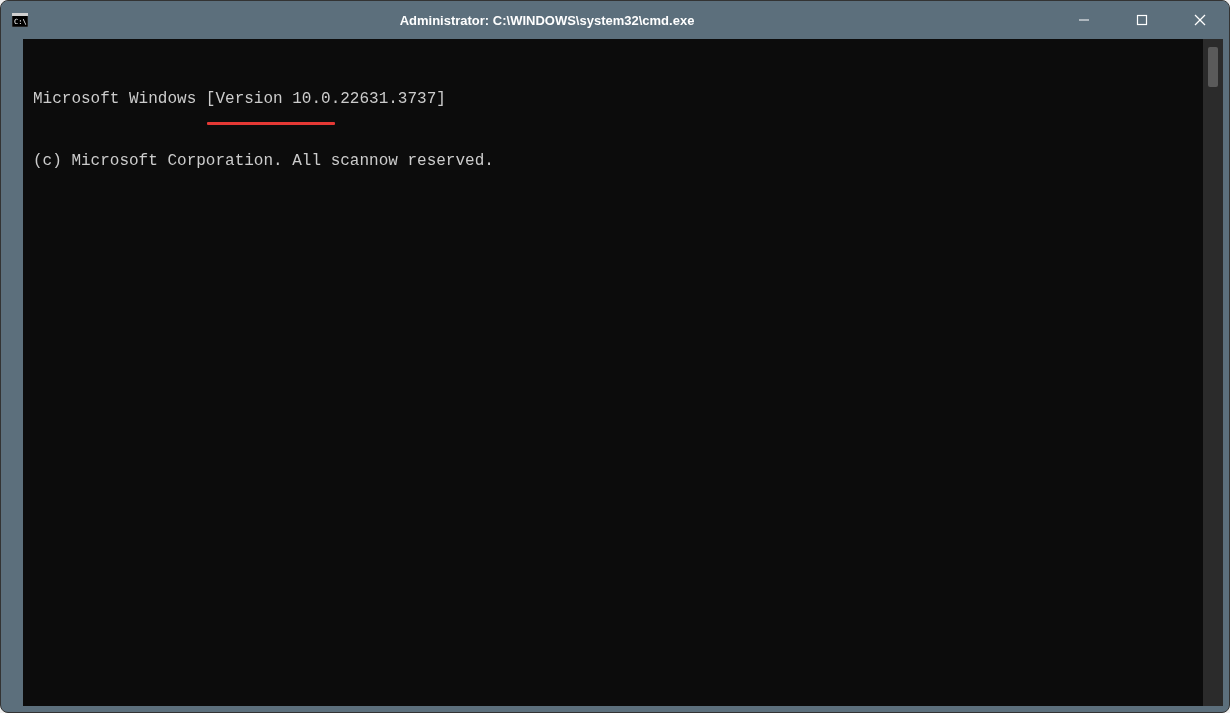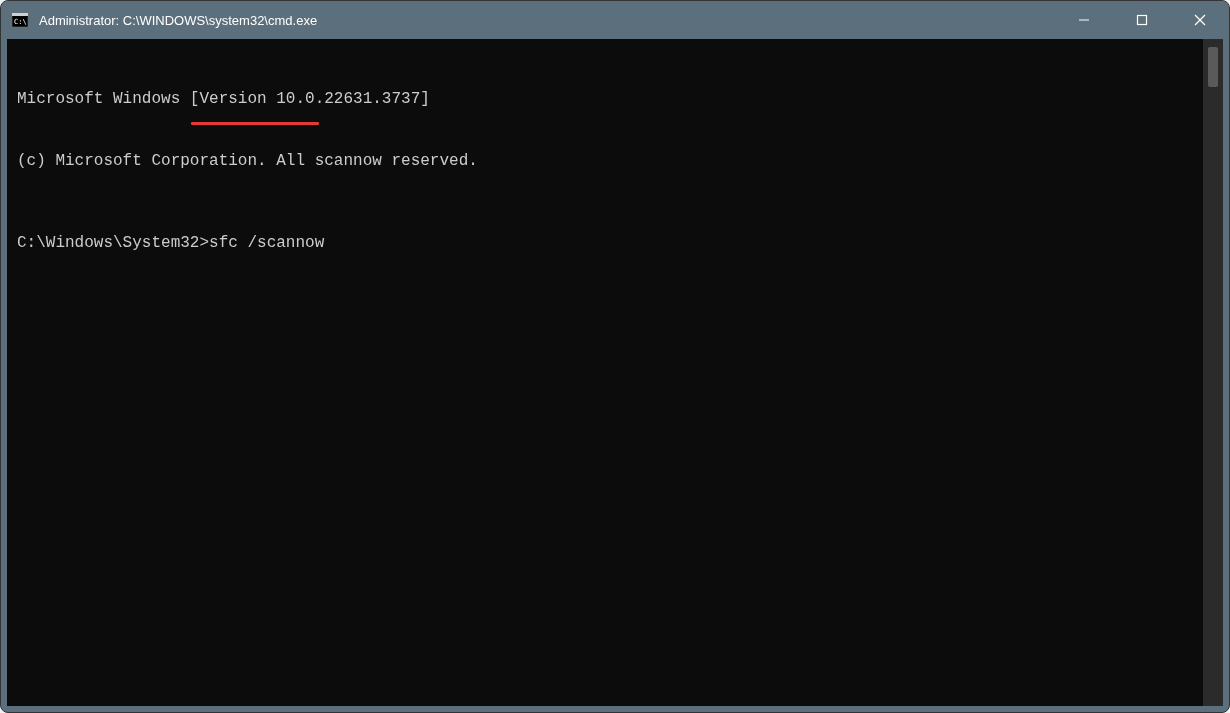--- a/index.html
+++ b/index.html
@@ -41,41 +41,42 @@
       display: flex;
       align-items: center;
       justify-content: center;
     }
     .titlebar-icon svg {
       width: 16px;
       height: 14px;
     }
     .titlebar-text {
       flex: 1;
-      font-weight: 400;
+      font-weight: 700;
+      text-align: center;
     }
     .window-controls {
       display: flex;
       height: 100%;
     }
     .window-control {
       width: 58px;
       height: 100%;
       display: flex;
       align-items: center;
       justify-content: center;
       color: #ffffff;
       cursor: pointer;
     }
     .terminal-area {
       flex: 1;
       background: #0c0c0c;
       display: flex;
       position: relative;
-      margin: 0 6px 6px 6px;
+      margin: 0 6px 6px 22px;
       border-radius: 0;
     }
     .terminal-content {
       flex: 1;
       padding: 8px 10px;
       font-family: 'Consolas', 'Courier New', monospace;
       font-size: 16px;
       color: #cccccc;
       line-height: 1.3;
       white-space: pre;
@@ -139,20 +140,19 @@
           <line x1="1" y1="1" x2="11" y2="11" stroke="#ffffff" stroke-width="1.2"></line>
           <line x1="11" y1="1" x2="1" y2="11" stroke="#ffffff" stroke-width="1.2"></line>
         </svg>
       </div>
     </div>
   </div>
   <div class="terminal-area">
     <div class="terminal-content">
       <div class="terminal-line">Microsoft Windows [Version 10.0.22631.3737]</div>
       <div class="terminal-line">(c) Microsoft Corporation. All scannow reserved.</div>
-      <div class="terminal-line prompt-line"><span>C:\Windows\System32&gt;</span><span>sfc /scannow</span></div>
       <div class="underline-annotation" style="top: 83px; left: 184px; width: 128px;"></div>
     </div>
     <div class="scrollbar">
       <div class="scrollbar-thumb"></div>
     </div>
   </div>
 </div>
 
 </body></html>

